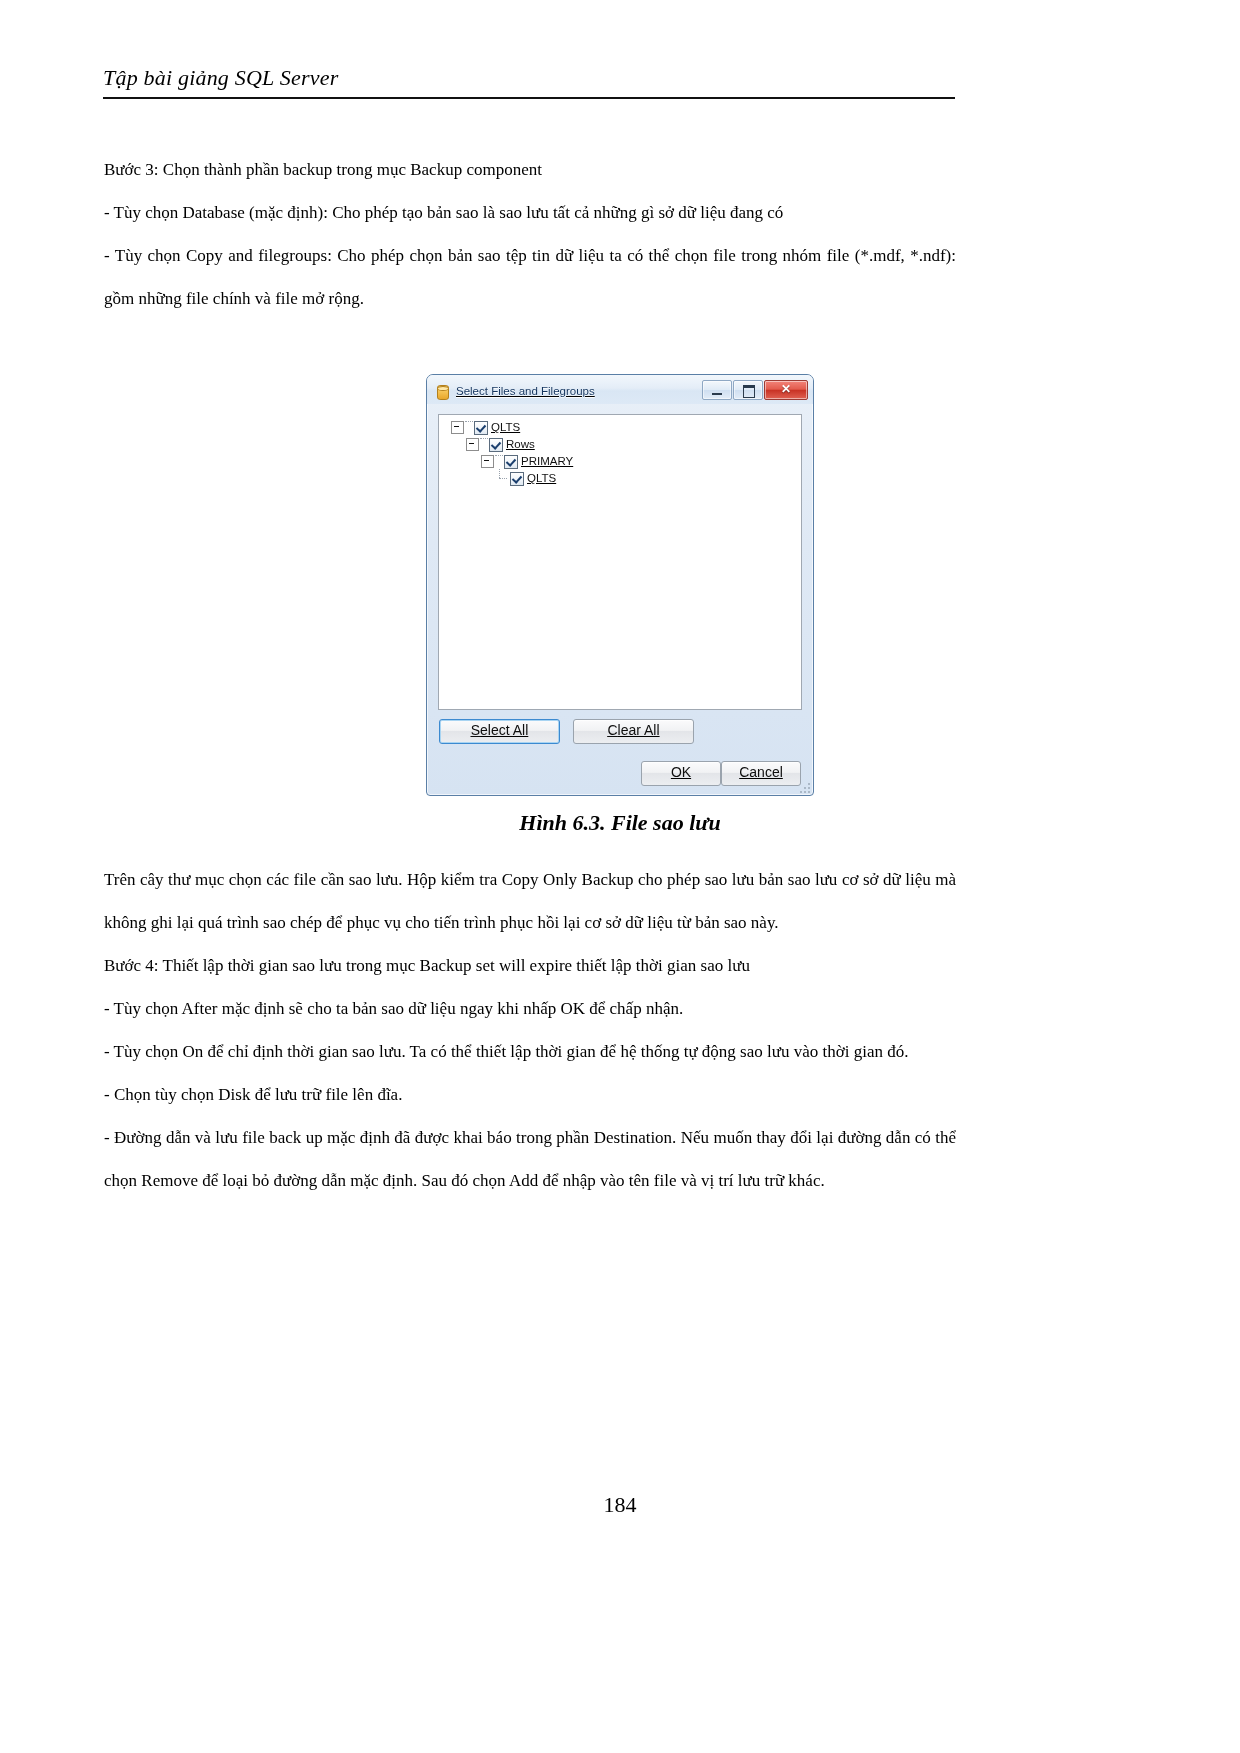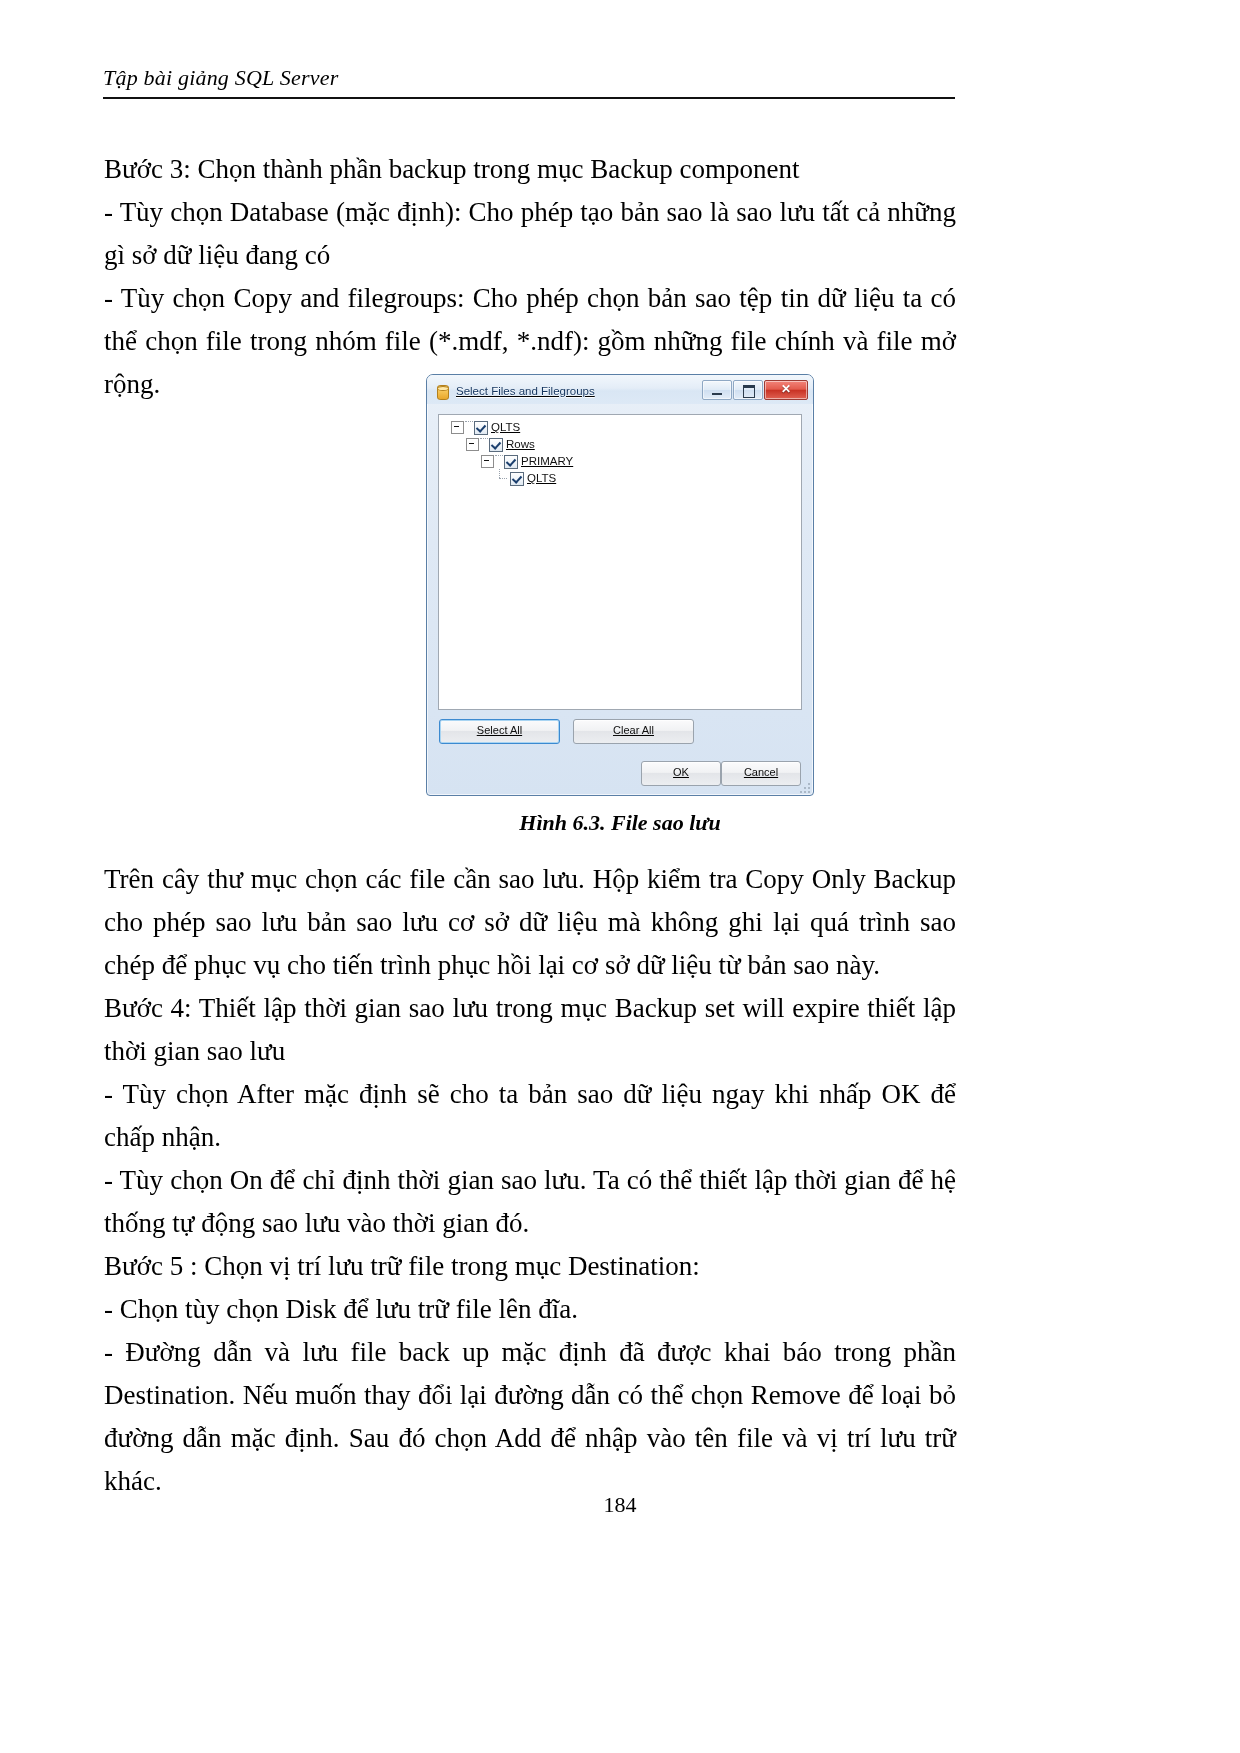--- a/index.html
+++ b/index.html
@@ -44,21 +44,21 @@
     margin-top: 5px;
     border-bottom: 2.2px solid #111;
     width: 852px;
   }
 
   
   .body-block {
     position: absolute;
     left: 104px;
     width: 852px;
-    font-size: 27px;
+    font-size: 17px;
     line-height: 43px;
     text-align: justify;
   }
   .body-block p {
     margin: 0;
     text-indent: 0;
   }
   .p-indent {
     text-indent: 72px;
   }
@@ -268,21 +268,21 @@
   .tree-label { line-height: 13px; }
 
   .btn-row {
     display: flex;
     margin-top: 9px;
     gap: 13px;
     padding-left: 1px;
   }
   .btn {
     font-family: "Liberation Sans", "DejaVu Sans", sans-serif;
-    font-size: 11px;
+    font-size: 14px;
     color: #0e0e0e;
     height: 23px;
     line-height: 21px;
     text-align: center;
     border: 1px solid #9aa3ad;
     border-radius: 3px;
     background: linear-gradient(to bottom, #fbfbfc 0%, #f1f2f4 45%, #e3e5e9 50%, #eceef1 100%);
     box-shadow: 0 1px 0 rgba(255,255,255,.8) inset;
   }
   .btn.wide { width: 119px; }
@@ -430,20 +430,19 @@
     </div>
 
     <div class="fig-caption">Hình 6.3. File sao lưu</div>
   </div>
 
   <div class="body-block" style="top:858px;">
     <p class="p-indent">Trên cây thư mục chọn các file cần sao lưu. Hộp kiểm tra Copy Only Backup cho phép sao lưu bản sao lưu cơ sở dữ liệu mà không ghi lại quá trình sao chép để phục vụ cho tiến trình phục hồi lại cơ sở dữ liệu từ bản sao này.</p>
     <p class="p-indent">Bước 4: Thiết lập thời gian sao lưu trong mục Backup set will expire thiết lập thời gian sao lưu</p>
     <p class="p-indent">- Tùy chọn After  mặc định sẽ cho ta bản sao dữ liệu ngay khi nhấp OK để chấp nhận.</p>
     <p class="p-indent">- Tùy chọn On để chỉ định thời gian sao lưu. Ta có thể thiết lập thời gian để hệ thống tự động sao lưu vào thời gian đó.</p>
-    <p class="p-indent nojust">Bước 5 : Chọn vị trí lưu trữ file trong mục Destination:</p>
     <p class="p-indent nojust">- Chọn tùy chọn Disk để lưu trữ file lên đĩa.</p>
     <p class="p-indent">- Đường dẫn và lưu file back up mặc định đã được khai báo trong phần Destination. Nếu muốn thay đổi lại đường dẫn có thể chọn Remove để loại bỏ đường dẫn mặc định. Sau đó chọn Add để nhập vào tên file và vị trí lưu trữ khác.</p>
   </div>
 
   <div class="pagenum">184</div>
 
 </div>
 
 </body></html>

